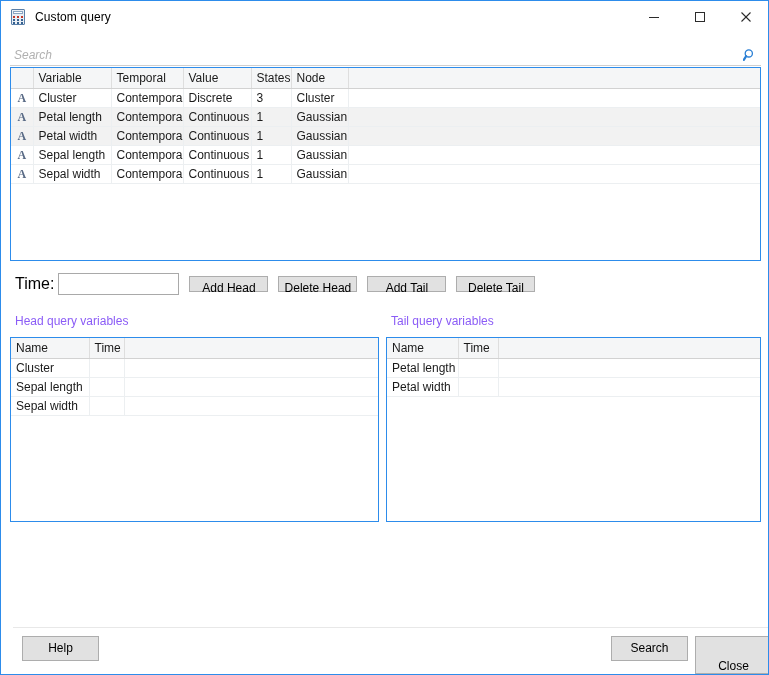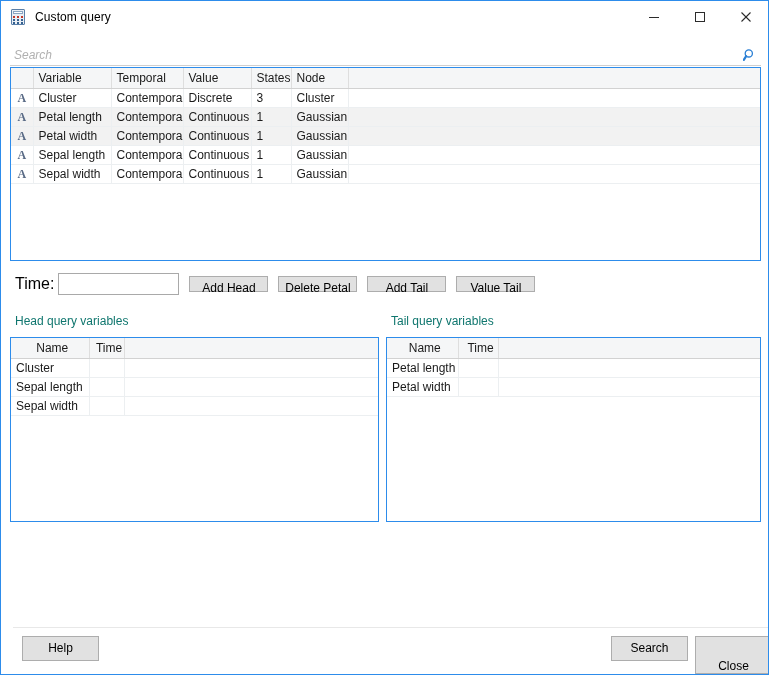--- a/index.html
+++ b/index.html
@@ -211,38 +211,38 @@
     text-align: center;
     line-height: 23px;
     white-space: nowrap;
   }
   .hdbtn { margin-left: 10px; width: 79px; padding: 0; }
 
   
   .sec-label {
     position: absolute;
     font-size: 12px;
-    color: #0f766e;
+    color: #8b5cf6;
   }
   .qgrid-outer {
     position: absolute;
     box-sizing: border-box;
     border: 1px solid #2d8ceb;
     background: #ffffff;
     overflow: hidden;
   }
   table.qgrid {
     border-collapse: collapse;
     table-layout: fixed;
     width: 100%;
     font-size: 12px;
   }
   table.qgrid th {
     font-weight: normal;
-    text-align: center;
+    text-align: left;
     height: 20px;
     background: #f5f6f7;
     border-right: 1px solid #dedede;
     border-bottom: 1px solid #d2d2d2;
     padding: 0 0 0 5px;
     color: #1a1a1a;
     box-sizing: border-box;
     white-space: nowrap;
     overflow: hidden;
   }
@@ -443,23 +443,23 @@
           <td class="pad-col"></td>
         </tr>
       </tbody>
     </table>
   </div>
 
   <div class="timerow">
     <span class="time-label">Time:</span>
     <input class="time-input" type="text" style="">
     <div class="btn hdbtn">Add Head</div>
-    <div class="btn hdbtn">Delete Petal</div>
+    <div class="btn hdbtn">Delete Head</div>
     <div class="btn hdbtn">Add Tail</div>
-    <div class="btn hdbtn">Value Tail</div>
+    <div class="btn hdbtn">Delete Tail</div>
   </div>
 
   <div class="sec-label" style="left:14px; top:313px;">Head query variables</div>
   <div class="qgrid-outer" style="left:9px; top:336px; width:369px; height:185px;">
     <table class="qgrid">
       <colgroup>
           <col style="width:78px">
           <col style="width:35px">
           <col>
         </colgroup>

